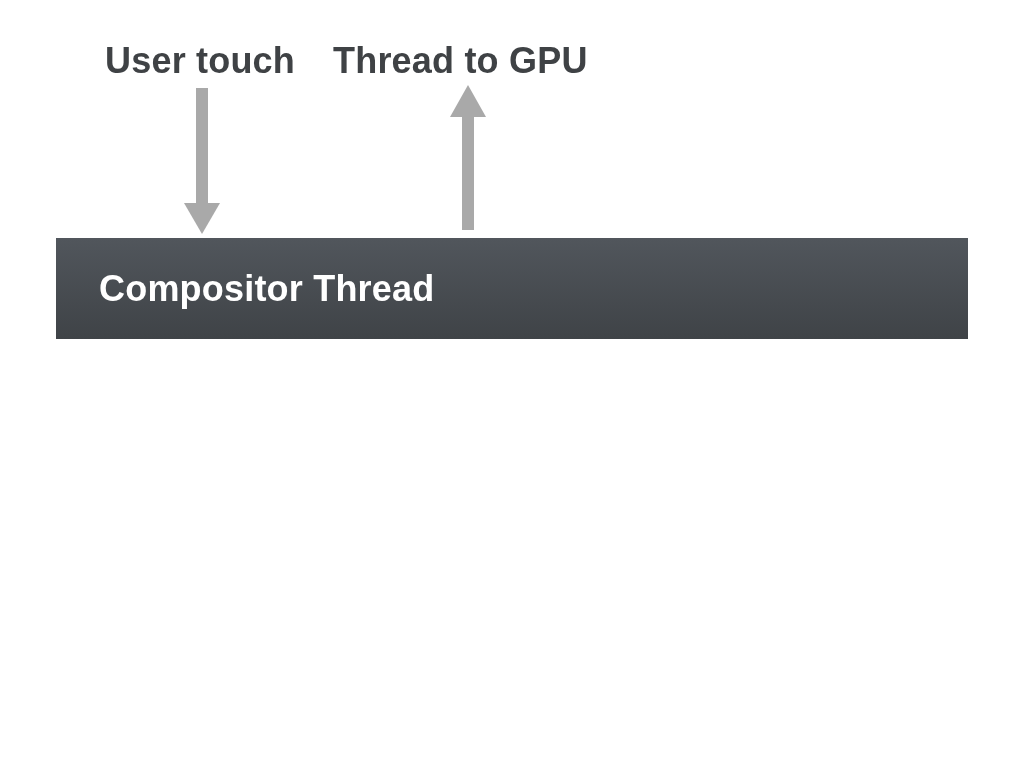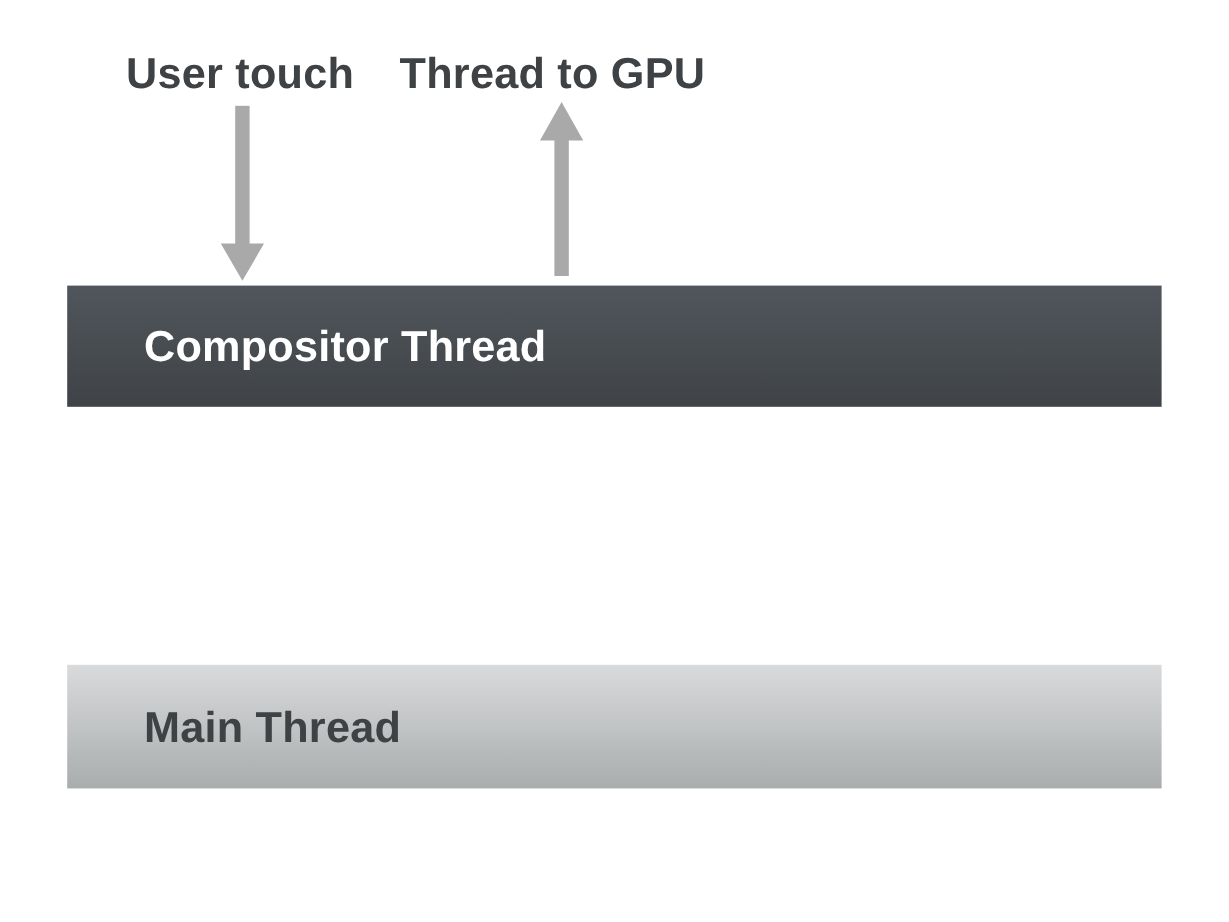--- a/index.html
+++ b/index.html
@@ -38,21 +38,21 @@
   #arrow-down { left: 184px; top: 88px; }
   #arrow-up   { left: 450px; top: 85px; }
 
   .thread-bar {
     position: absolute;
     left: 56px;
     width: 912px;
     display: flex;
     align-items: center;
     box-sizing: border-box;
-    padding-left: 64px;
+    padding-left: 43px;
   }
   .thread-bar .thread-label {
     font-size: 36px;
     font-weight: bold;
     letter-spacing: 0.2px;
     white-space: nowrap;
   }
   #compositor-bar {
     top: 238px;
     height: 101px;
@@ -90,17 +90,14 @@
 
   <svg class="arrow" id="arrow-up" width="36" height="145" viewBox="0 0 36 145" aria-hidden="true">
     <polygon points="18,0 36,32 0,32" style="fill: var(--arrow, #a9a9a9);"></polygon>
     <rect x="12" y="30" width="12" height="115" style="fill: var(--arrow, #a9a9a9);"></rect>
   </svg>
 
   <div class="thread-bar" id="compositor-bar">
     <span class="thread-label">Compositor Thread</span>
   </div>
 
-  <div class="thread-bar" id="main-bar">
-    <span class="thread-label">Main Thread</span>
-  </div>
 
 </div>
 
 </body></html>

